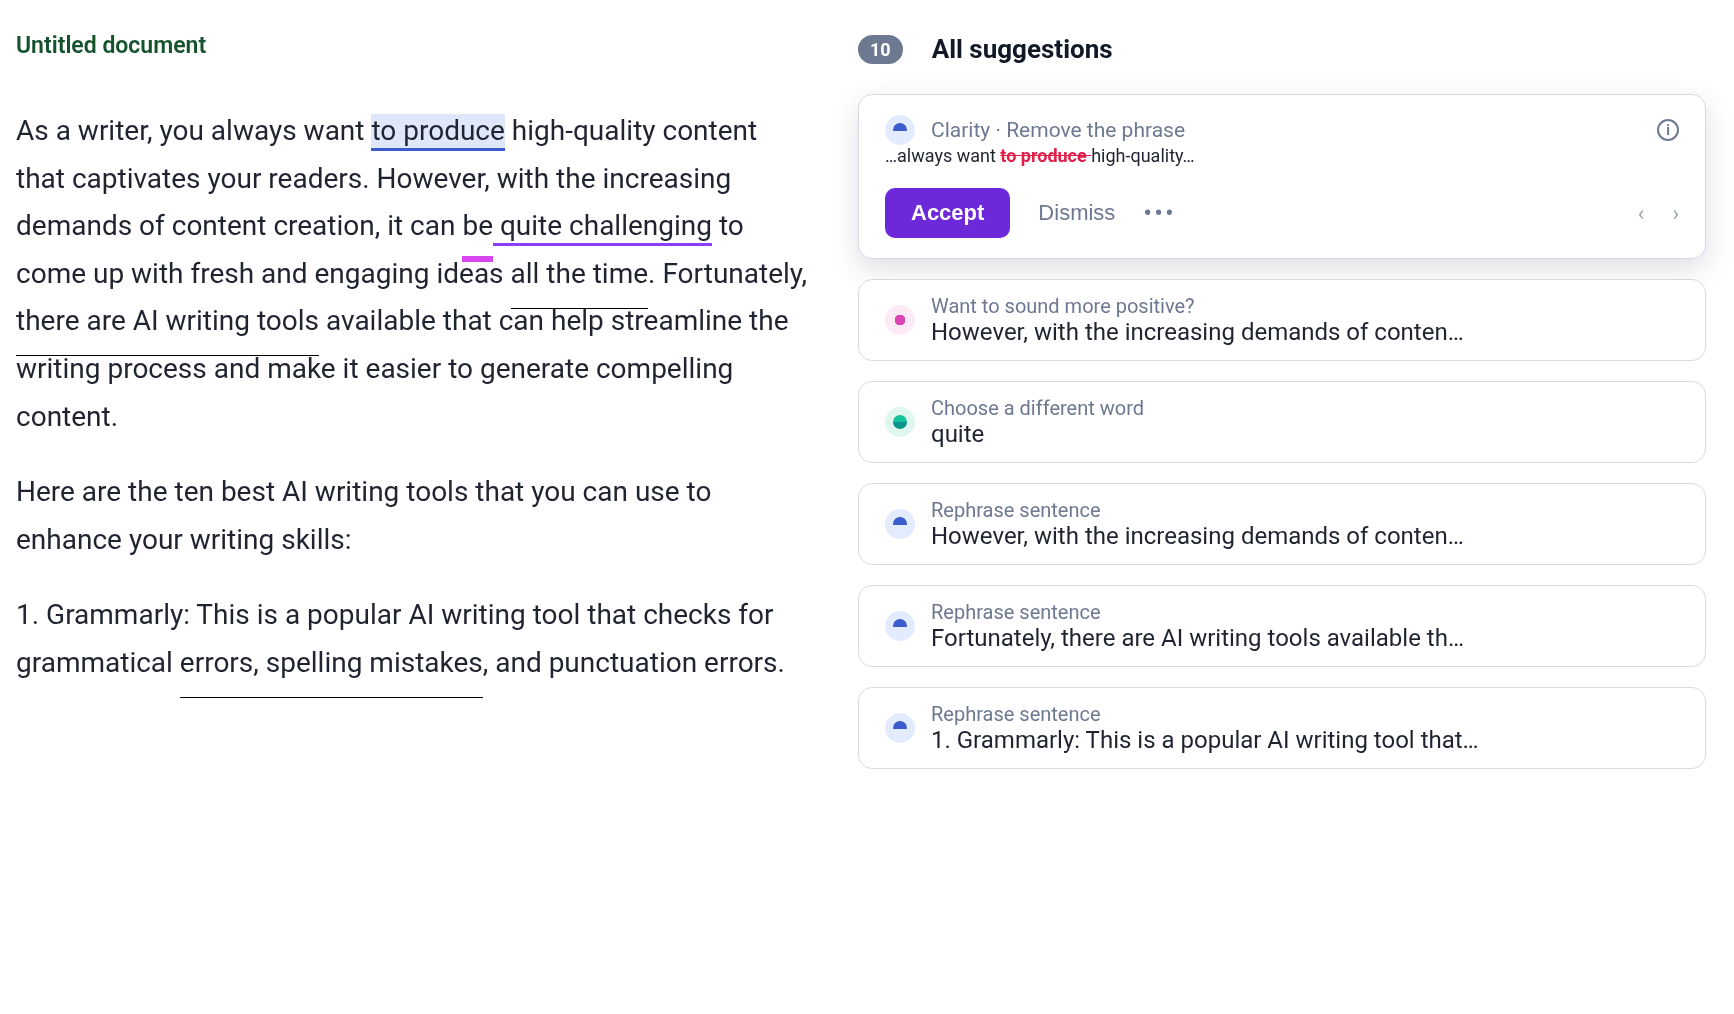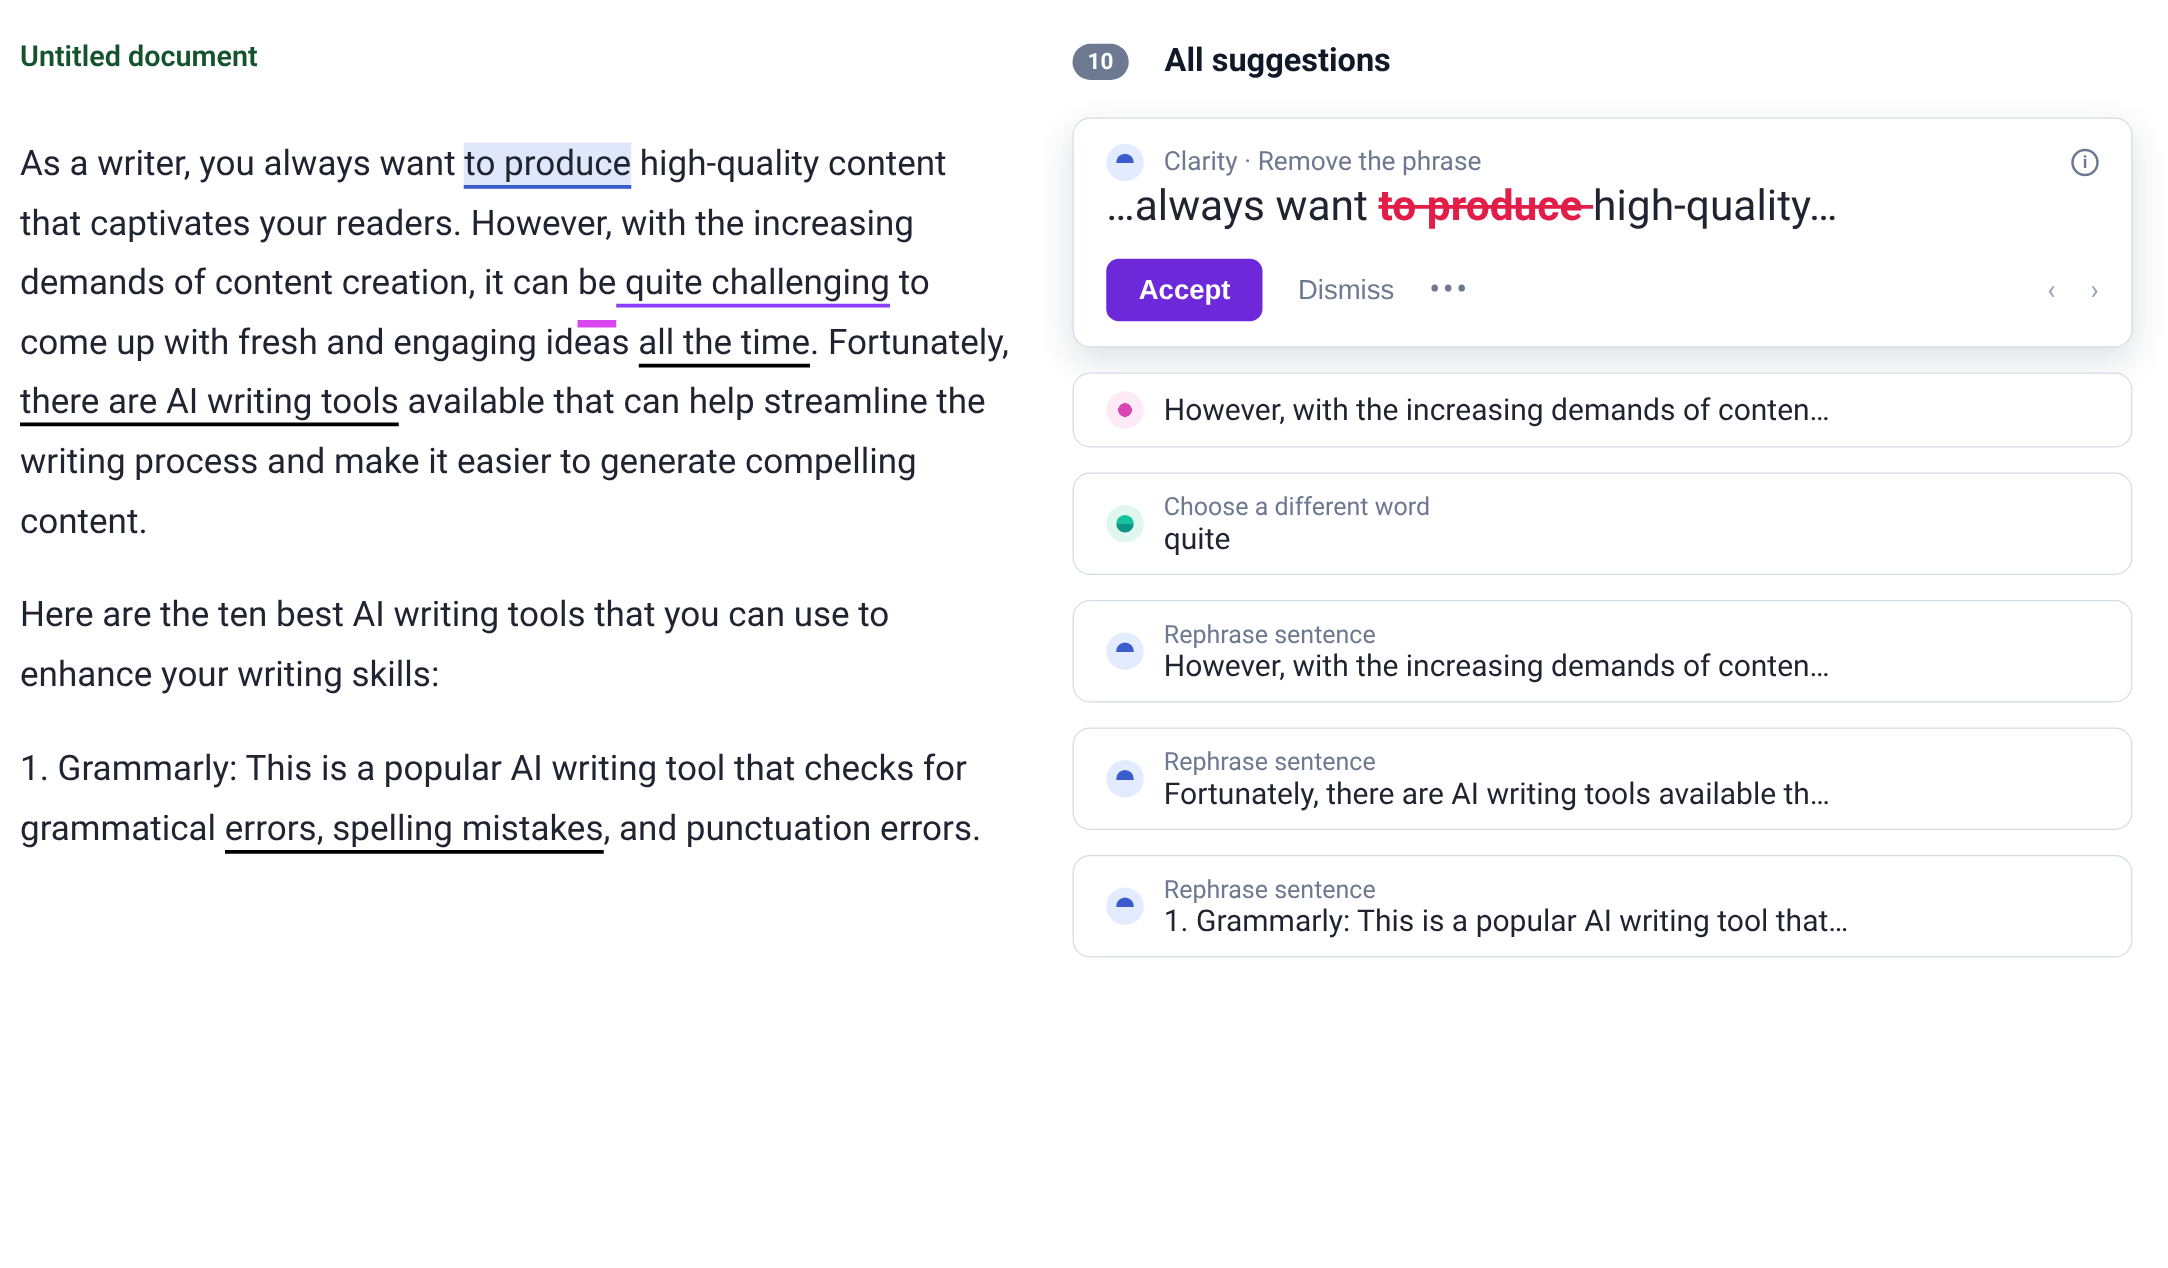--- a/index.html
+++ b/index.html
@@ -26,21 +26,21 @@
     font-size: 28px;
     line-height: 1.7;
     color: #1f2430;
   }
   .doc-body p { margin-bottom: 28px; }
   .hl {
     background: #dfe8fb;
     border-bottom: 3px solid #3a5ccc;
     padding-bottom: 1px;
   }
-  .ul-blue   { border-bottom: 3px solid #000000; padding-bottom: 1px; }
+  .ul-blue   { border-bottom: 1px solid #000000; padding-bottom: 18px; }
   .ul-purple { border-bottom: 3px solid #8a3ffc; padding-bottom: 1px; }
   .ul-green  { border-bottom: 6px solid #d946ef; padding-bottom: 14px; }
 
   .sidebar {
     flex: 1;
     padding: 34px 28px 0 28px;
   }
   .sidebar-header {
     display: flex;
     align-items: center;
@@ -95,21 +95,21 @@
     color: #6d7891;
     font-size: 21px;
   }
   .info-icon {
     margin-left: auto;
     width: 22px; height: 22px; border: 2px solid #6d7891; border-radius: 50%;
     color: #6d7891; font-size: 14px; font-weight: 700;
     display: flex; align-items: center; justify-content: center;
   }
   .snippet {
-    font-size: 34px;
+    font-size: 18px;
     color: #1f2430;
     margin-bottom: 22px;
   }
   .strike { color: #e11d48; text-decoration: line-through; font-weight: 700; }
 
   .actions {
     display: flex; align-items: center; gap: 28px;
   }
   .btn-accept {
     background: #6d28d9;
@@ -189,20 +189,21 @@
       <span class="nav-arrows">
         <span>‹</span>
         <span>›</span>
       </span>
     </div>
   </div>
 
   <div class="card compact">
     <span class="icon-circ ic-pink"></span>
     <div class="body">
+      <div class="label">Want to sound more positive?</div>
       <div class="text">However, with the increasing demands of conten…</div>
     </div>
   </div>
 
   <div class="card compact">
     <span class="icon-circ ic-green"></span>
     <div class="body">
       <div class="label">Choose a different word</div>
       <div class="text">quite</div>
     </div>

